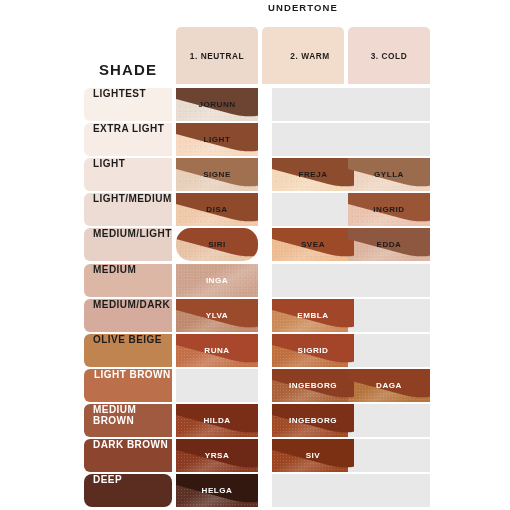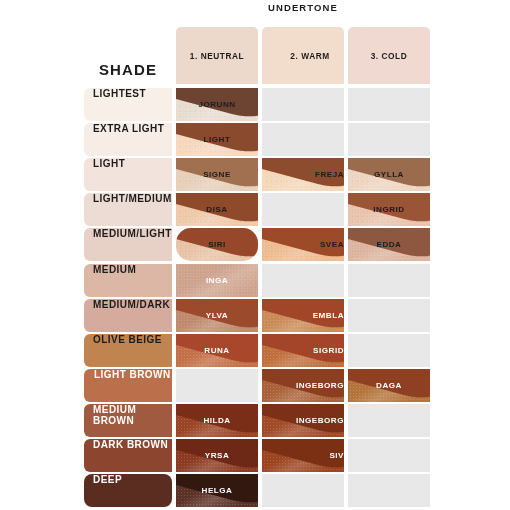--- a/index.html
+++ b/index.html
@@ -73,21 +73,21 @@
   
   .cell {
     position: absolute;
     height: 33px;
     overflow: hidden;
     display: flex;
     align-items: center;
     justify-content: center;
   }
   .cell.c0 { left: 176px; width: 82px; }
-  .cell.c1 { left: 262px; width: 82px; justify-content: flex-end; }
+  .cell.c1 { left: 272px; width: 82px; }
   .cell.c2 { left: 348px; width: 82px; }
 
   .cell.empty { background: #e8e8e8; }
 
   .swatch-name {
     position: relative;
     z-index: 4;
     font-size: 8.1px;
     font-weight: bold;
     letter-spacing: 0.5px;

